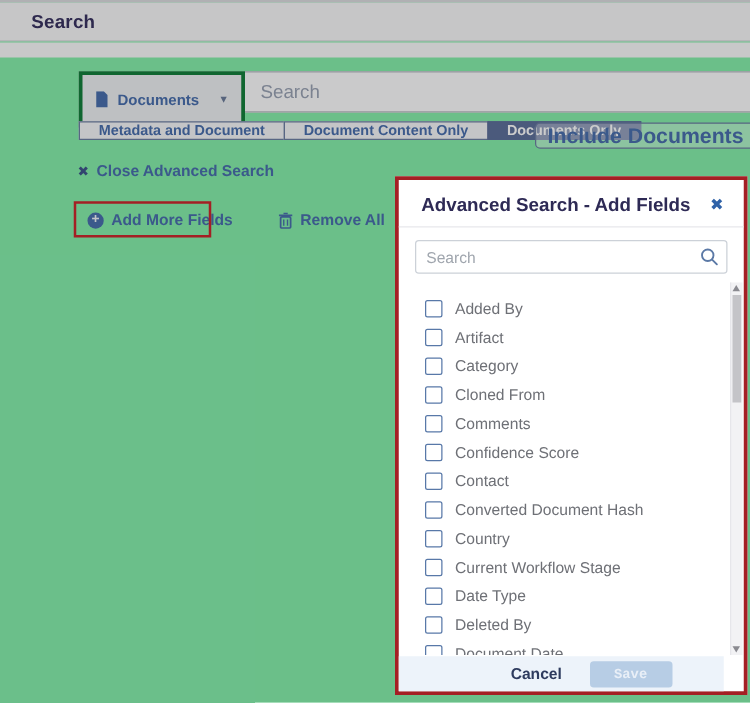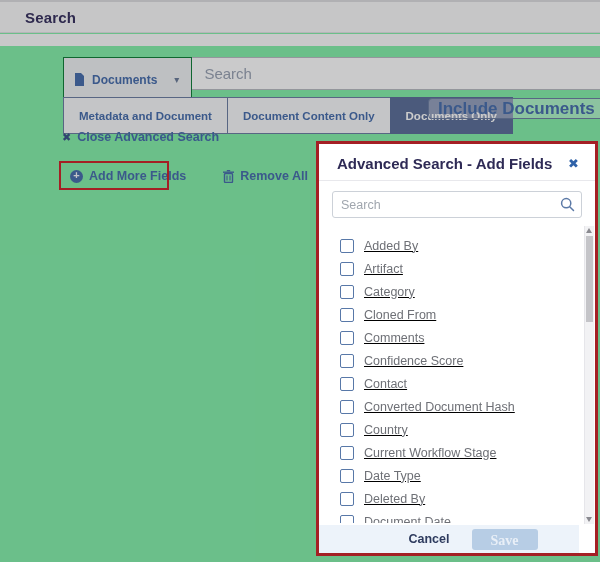--- a/index.html
+++ b/index.html
@@ -6,28 +6,28 @@
   body{width:600px;height:562px;font-family:"Liberation Sans","DejaVu Sans",sans-serif;background:#fff;}
   .stage{position:relative;width:600px;height:562px;overflow:hidden;background:#86efac;}
 
   
   .top-edge{position:absolute;left:0;top:0;width:600px;height:2px;background:#dcdce0;}
   .app-header{position:absolute;left:0;top:2px;width:600px;height:31px;background:#f8f8f9;border-bottom:1px solid #e3e3e6;display:flex;align-items:center;padding-left:25px;box-sizing:border-box;}
   .app-title{font-size:15px;font-weight:700;color:#3a3462;letter-spacing:.2px;}
   .content-band{position:absolute;left:0;top:34px;width:600px;height:12px;background:#fbfbfc;}
 
   .search-combo{position:absolute;left:63px;top:57px;height:33px;display:flex;}
-  .scope-btn{display:flex;align-items:center;gap:7px;background:#eef0f3;border:1px solid #15803d;height:45px;padding:0 12px 0 10px;box-sizing:border-box;cursor:pointer;}
+  .scope-btn{display:flex;align-items:center;gap:7px;background:#eef0f3;border:3px solid #15803d;height:45px;padding:0 12px 0 10px;box-sizing:border-box;cursor:pointer;}
   .scope-label{font-size:12px;font-weight:600;color:#4a70ae;}
   .scope-caret{font-size:10px;color:#6d7e9c;margin-left:10px;}
   .search-input-wrap{height:33px;box-sizing:border-box;border:1px solid #b9bcc4;border-left:none;background:#fdfdfe;width:450px;display:flex;align-items:center;}
   .search-input{border:none;outline:none;background:transparent;font-size:15px;color:#5b6273;padding:0 12px;width:100%;font-family:inherit;}
   .search-input::placeholder{color:#9aa3b5;}
 
-  .tab-row{position:absolute;left:63px;top:97px;height:37px;display:flex;}
+  .tab-row{position:absolute;left:63px;top:97px;height:15px;display:flex;}
   .tab{display:flex;align-items:center;justify-content:center;padding:0 15px;border:1px solid #6e80a4;margin-left:-1px;font-size:11.5px;font-weight:600;color:#4a70ae;background:#f6f7f9;cursor:pointer;white-space:nowrap;box-sizing:border-box;}
   .tab:first-child{margin-left:0;}
   .tab.active{background:#5e719c;border-color:#5e719c;color:#fff;}
 
   .include-badge{position:absolute;left:428px;top:98px;height:21px;display:flex;align-items:center;gap:7px;padding:0 9px;border:1px solid #6e80a4;border-radius:4px;background:rgba(255,255,255,.35);cursor:pointer;box-sizing:border-box;}
   .include-label{font-size:17px;font-weight:600;color:#4a70ae;white-space:nowrap;}
   .badge-x{width:13px;height:13px;border-radius:50%;background:#44536f;color:#f4f5f8;font-size:9px;font-weight:700;display:flex;align-items:center;justify-content:center;line-height:1;}
 
   .close-adv{position:absolute;left:62px;top:130px;display:flex;align-items:center;gap:6px;color:#4a70ae;font-size:12.5px;font-weight:700;cursor:pointer;}
   .close-adv .x{font-size:11px;color:#3f568c;}
@@ -46,34 +46,34 @@
   
   .modal{position:absolute;left:316px;top:141px;width:282px;height:415px;background:#fff;border:3px solid #a41f24;box-sizing:border-box;z-index:10;}
   .modal-header{display:flex;align-items:center;justify-content:space-between;padding:11px 12px 8px 18px;border-bottom:1px solid #e8e8ec;}
   .modal-title{font-size:15px;font-weight:700;color:#2e2a55;}
   .modal-close{font-size:13px;font-weight:700;color:#2f62a8;cursor:pointer;padding:1px 4px;}
   .modal-search{position:relative;margin:10px 13px 0 13px;}
   .modal-search input{width:100%;height:27px;box-sizing:border-box;border:1px solid #ccd1d8;border-radius:3px;padding:0 28px 0 8px;font-size:12.5px;color:#555;outline:none;font-family:inherit;}
   .modal-search input::placeholder{color:#a0a6ae;}
   .mag-icon{position:absolute;right:7px;top:6px;}
 
-  .field-list{height:305px;overflow:hidden;padding-top:16px;box-sizing:border-box;text-decoration:underline;}
+  .field-list{height:305px;overflow:hidden;padding-top:16px;box-sizing:border-box;}
   .field-item{display:flex;align-items:center;gap:10px;height:23px;padding-left:21px;cursor:pointer;}
   .cb{width:12px;height:12px;border:1.5px solid #5878a8;border-radius:2px;background:#fff;flex:0 0 auto;box-sizing:content-box;}
   .field-label{font-size:12.5px;color:#6e7076;white-space:nowrap;}
 
   .mscroll{position:absolute;right:1px;top:82px;bottom:29px;width:9px;background:#f2f2f4;border-left:1px solid #e6e6ea;}
   .mscroll .thumb{position:absolute;left:1px;right:1px;top:10px;height:86px;background:#c4c4c8;}
   .arr{position:absolute;left:1px;width:0;height:0;border-left:3.5px solid transparent;border-right:3.5px solid transparent;}
   .arr.up{top:2px;border-bottom:5px solid #8a8a90;}
   .arr.down{bottom:2px;border-top:5px solid #8a8a90;}
 
   .modal-footer{position:absolute;left:0;right:16px;bottom:0;height:28px;background:#edf3fa;display:flex;align-items:center;justify-content:center;gap:22px;padding-left:48px;box-sizing:border-box;margin-top:28px;}
   .cancel-link{font-size:12.5px;font-weight:700;color:#2e3b5e;cursor:pointer;}
-  .save-btn{width:66px;height:21px;border:none;border-radius:3px;background:#b7cde5;color:#e9eff7;font-size:14px;font-weight:700;line-height:21px;text-align:center;font-family:Liberation Serif, serif;cursor:default;}
+  .save-btn{width:66px;height:21px;border:none;border-radius:3px;background:#b7cde5;color:#e9eff7;font-size:11px;font-weight:700;line-height:21px;text-align:center;font-family:Liberation Mono, monospace;cursor:default;}
 </style>
 </head>
 <body>
 
 <div class="stage">
 
   <div class="top-edge"></div>
 
   <div class="app-header">
     <span class="app-title">Search</span>

